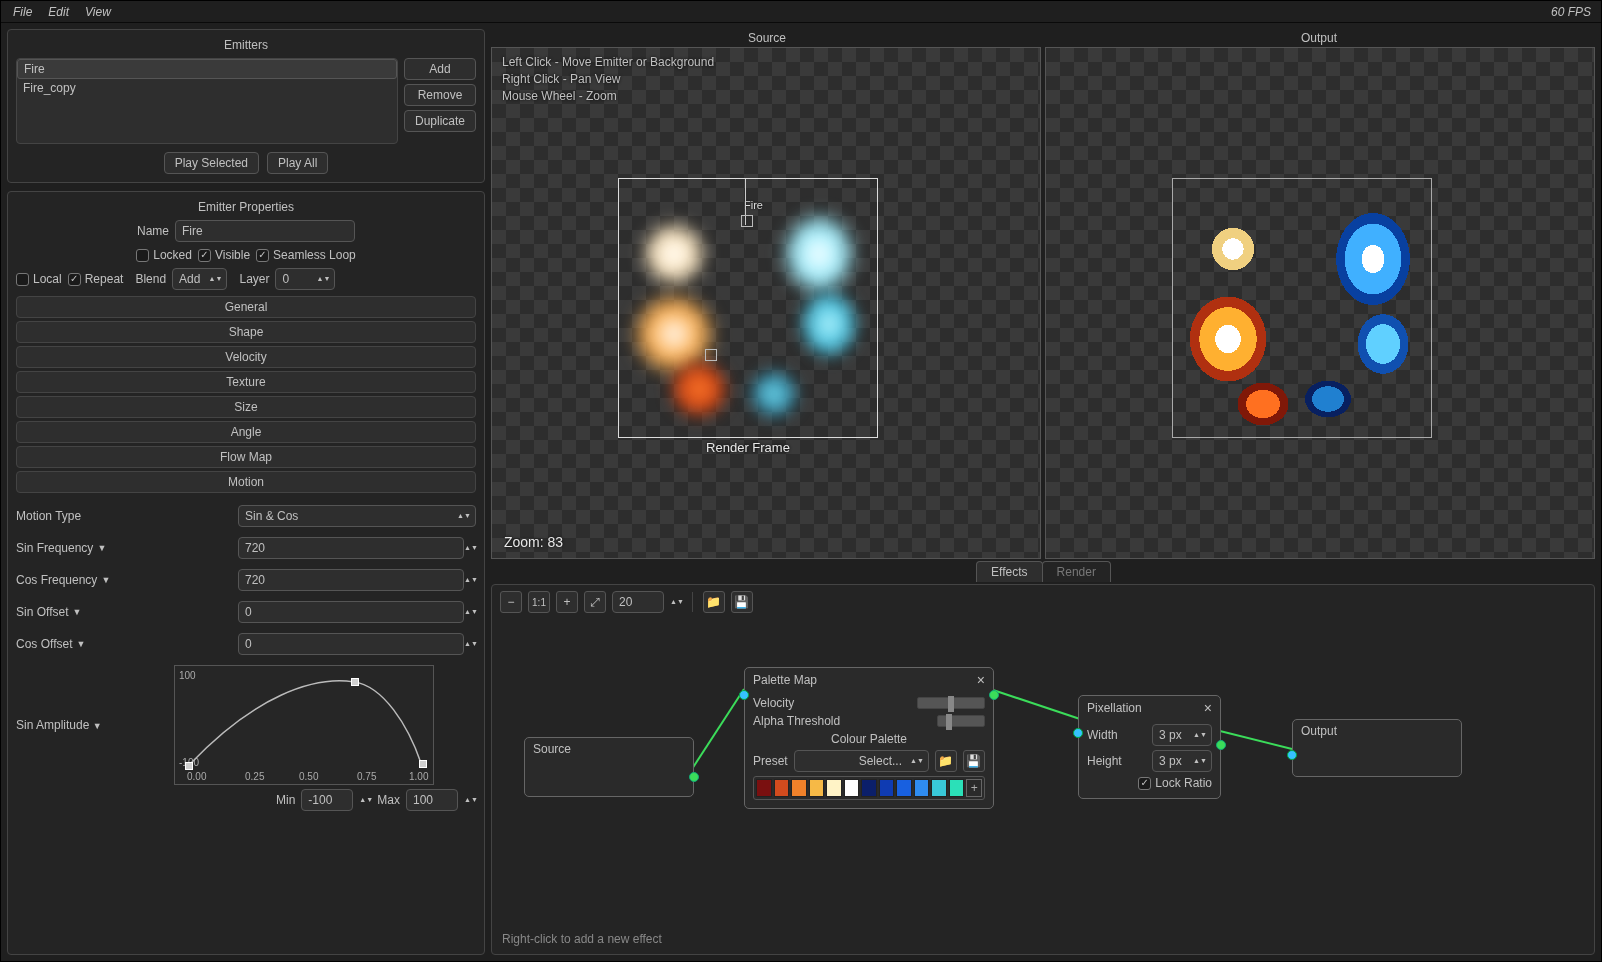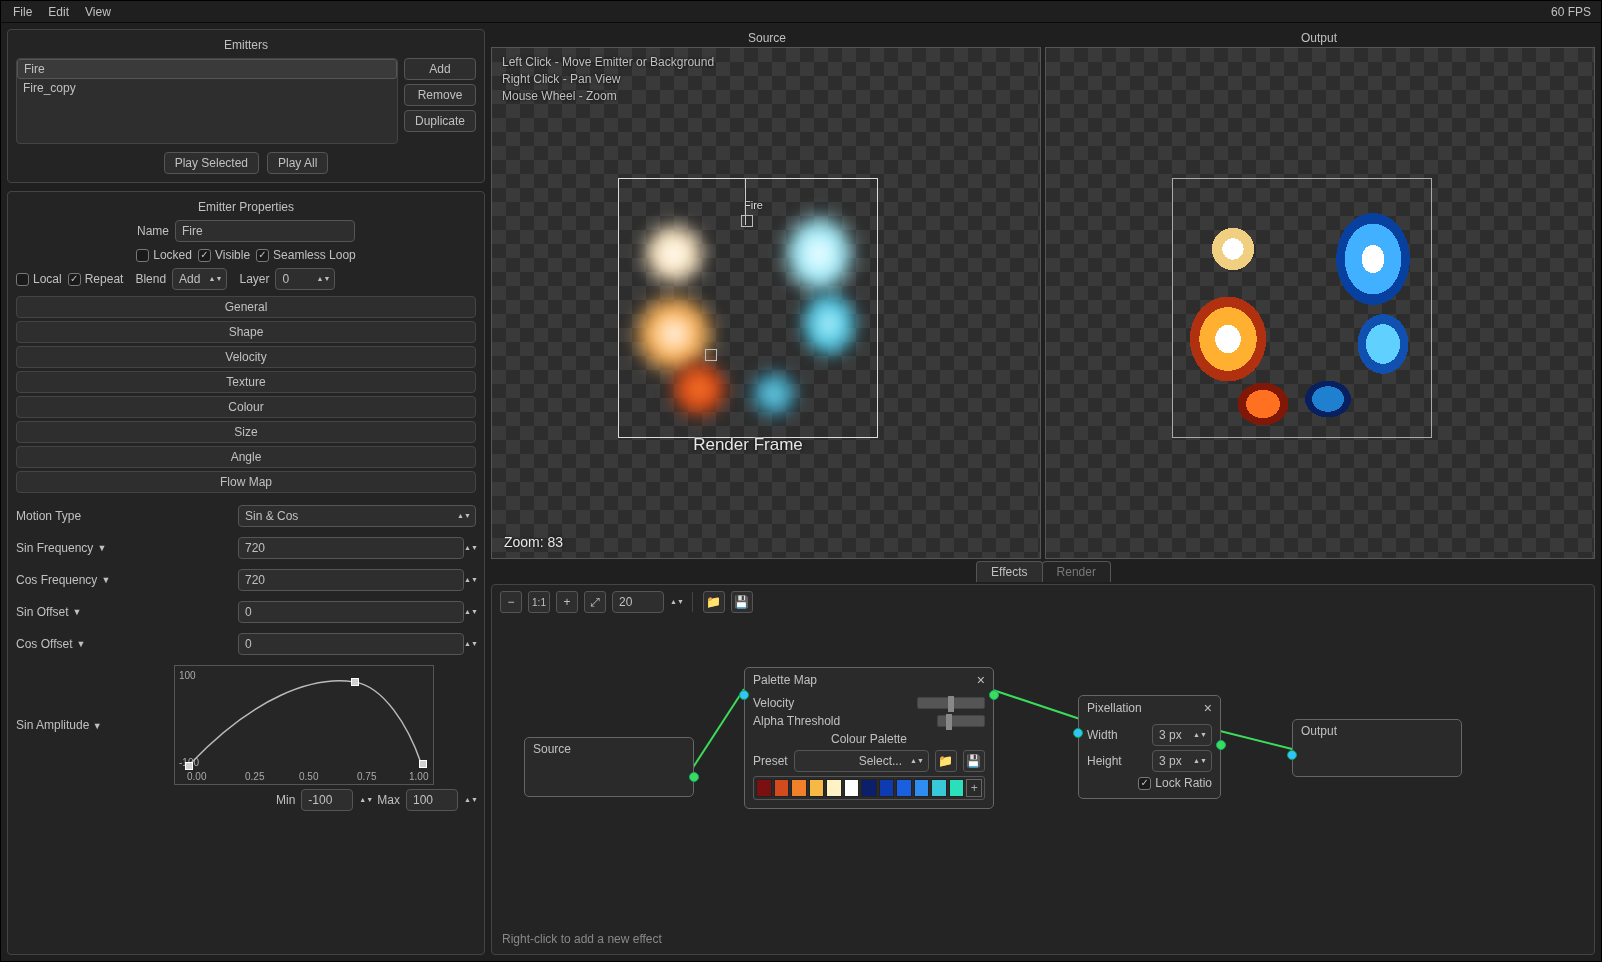--- a/index.html
+++ b/index.html
@@ -1,20 +1,20 @@
 <!DOCTYPE html>
 <html><head>
 <meta charset="utf-8">
 <style>
 * { box-sizing: border-box; margin: 0; padding: 0; font-family: -apple-system, BlinkMacSystemFont, "Segoe UI", Arial, sans-serif; font-size: 12px; color: #c0c0c0; }
 body { background: #1a1a1a; width: 1602px; height: 962px; overflow: hidden; position: relative; }
 .window { border: 1px solid #000; background: #1f1f1f; width: 100%; height: 100%; display: flex; flex-direction: column; }
 
 
-.menubar { height: 22px; background: #1f1f1f; display: flex; align-items: center; padding: 0 4px; border-bottom: 1px solid #0a0a0a; }
+.menubar { height: 22px; background: #1f1f1f; display: flex; align-items: center; padding: 0 4px; border-bottom: 1px solid #0a0a0a; font-style: italic; }
 .menubar .menu-item { padding: 2px 8px; cursor: default; }
 .menubar .spacer { flex: 1; }
 .menubar .fps { padding-right: 6px; }
 
 
 .main { flex: 1; display: flex; padding: 6px; gap: 6px; min-height: 0; }
 
 
 .left { width: 478px; display: flex; flex-direction: column; gap: 8px; overflow-y: auto; }
 .panel { border: 1px solid #444; border-radius: 4px; background: #242424; padding: 8px; }
@@ -58,21 +58,21 @@
 .right { flex: 1; display: flex; flex-direction: column; gap: 2px; min-height: 0; min-width: 0; }
 .viewports { flex: 0 0 auto; display: flex; flex-direction: column; }
 .vp-titles { display: flex; }
 .vp-titles div { flex: 1; text-align: center; padding: 2px 0; }
 .vp-body { display: flex; height: 512px; }
 .vp { flex: 1; border: 1px solid #555; position: relative; background: repeating-conic-gradient(#3a3a3a 0 25%, #2d2d2d 0 50%) 0 0/28px 28px; overflow: hidden; }
 .vp + .vp { margin-left: 4px; }
 .vp .overlay-text { position: absolute; left: 10px; top: 6px; color: #e8e8e8; text-shadow: 0 0 3px #000; line-height: 1.4; }
 .vp .zoom { position: absolute; left: 12px; bottom: 8px; color: #e8e8e8; text-shadow: 0 0 3px #000; font-size: 14px; }
 .vp .render-frame { position: absolute; left: 126px; top: 130px; width: 260px; height: 260px; border: 1px solid #ddd; display: flex; align-items: flex-end; justify-content: center; }
-.vp .render-frame .cap { position: absolute; bottom: -18px; font-size: 17px; color: #e8e8e8; text-shadow: 0 0 3px #000; }
+.vp .render-frame .cap { position: absolute; bottom: -18px; font-size: 13px; color: #e8e8e8; text-shadow: 0 0 3px #000; }
 .vp .render-frame .handle { position: absolute; width: 12px; height: 12px; border: 1px solid #bbb; }
 .glow { position: absolute; border-radius: 50%; filter: blur(8px); }
 
 
 .tabs { display: flex; justify-content: center; gap: 0; }
 .tab { border: 1px solid #555; border-bottom: none; border-radius: 4px 4px 0 0; padding: 3px 14px; background: #2e2e2e; margin-right: -1px; }
 .tab.inactive { color: #777; background: #242424; }
 
 .node-area { flex: 1; border: 1px solid #444; border-radius: 4px; background: #242424; display: flex; flex-direction: column; min-height: 0; }
 .toolbar { display: flex; align-items: center; gap: 6px; padding: 6px 8px; }
@@ -180,24 +180,24 @@
               <span>0</span>
               <span class="spin">▲▼</span>
             </div>
         </div>
 
         <div class="section-list">
           <div class="section-btn">General</div>
           <div class="section-btn">Shape</div>
           <div class="section-btn">Velocity</div>
           <div class="section-btn">Texture</div>
-          <div class="section-btn">Colour</div>
           <div class="section-btn">Size</div>
           <div class="section-btn">Angle</div>
           <div class="section-btn">Flow Map</div>
+          <div class="section-btn">Motion</div>
         </div>
 
         <div class="motion-rows">
           <div class="motion-row">
             <div class="label">
                 <span>Motion Type</span>
               </div>
             <div class="val">
                 <div class="select" style="flex:1;justify-content:space-between;">
                   <span>Sin &amp; Cos</span>

